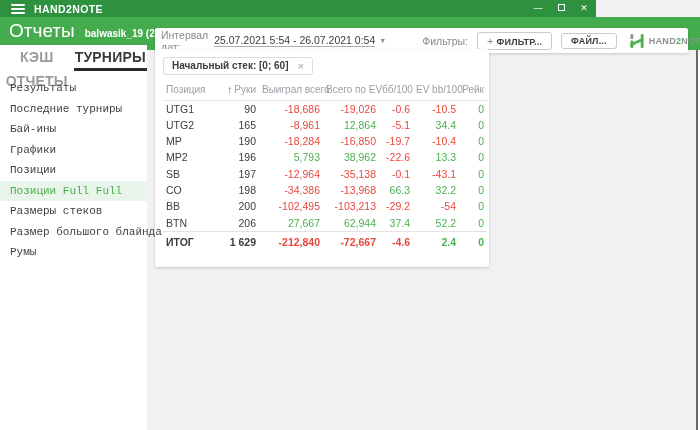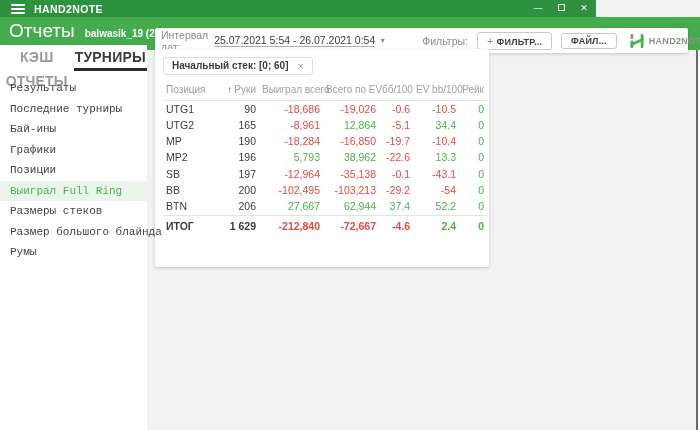--- a/index.html
+++ b/index.html
@@ -96,21 +96,21 @@
     <div class="tabs">
       <div class="tab">КЭШ ОТЧЕТЫ</div>
       <div class="tab active">ТУРНИРЫ</div>
     </div>
     <ul class="menu">
       <li>Результаты</li>
       <li>Последние турниры</li>
       <li>Бай-ины</li>
       <li>Графики</li>
       <li>Позиции</li>
-      <li class="active">Выиграл Full Ring</li>
+      <li class="active">Позиции Full Full</li>
       <li>Размеры стеков</li>
       <li>Размер большого блайнда</li>
       <li>Румы</li>
     </ul>
   </div>
 
   <div class="card filter-card">
     <span class="lbl">Интервал дат:</span>
     <span class="date-range">25.07.2021 5:54 - 26.07.2021 0:54</span>
     <span class="date-caret">▼</span>
@@ -194,20 +194,29 @@
           <tr>
             <td>SB</td>
             <td>197</td>
             <td class="neg">-12,964</td>
             <td class="neg">-35,138</td>
             <td class="neg">-0.1</td>
             <td class="neg">-43.1</td>
             <td class="pos">0</td>
           </tr>
           <tr>
+            <td>CO</td>
+            <td>198</td>
+            <td class="neg">-34,386</td>
+            <td class="neg">-13,968</td>
+            <td class="pos">66.3</td>
+            <td class="pos">32.2</td>
+            <td class="pos">0</td>
+          </tr>
+          <tr>
             <td>BB</td>
             <td>200</td>
             <td class="neg">-102,495</td>
             <td class="neg">-103,213</td>
             <td class="neg">-29.2</td>
             <td class="neg">-54</td>
             <td class="pos">0</td>
           </tr>
           <tr>
             <td>BTN</td>

